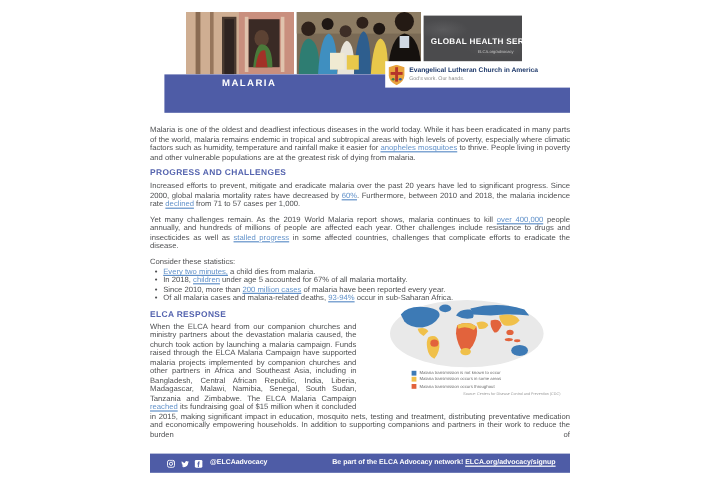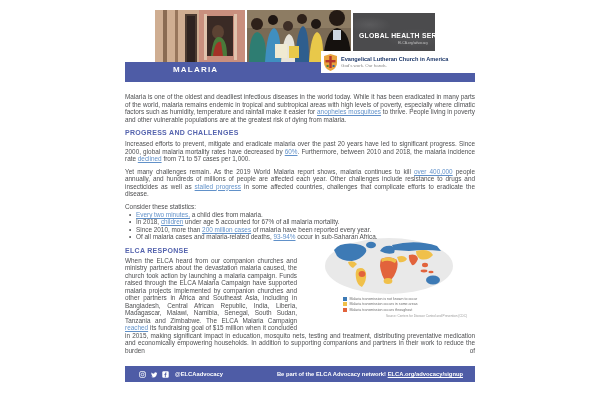--- a/index.html
+++ b/index.html
@@ -14,21 +14,21 @@
   .photo1{left:30px;width:90px;}
   .photo2{left:122px;width:104px;}
   .series-box{position:absolute;left:228px;top:3px;width:82px;height:39px;
       background:#4b4b4d;color:#fff;overflow:hidden;
       background-image:radial-gradient(ellipse 30px 12px at 20% 30%, #5a5a5c 0%, transparent 70%),
                        radial-gradient(ellipse 40px 14px at 75% 65%, #565658 0%, transparent 70%);}
   .series-title{font-size:6.8px;font-weight:bold;letter-spacing:.25px;margin:19px 0 0 6px;white-space:nowrap;}
   .series-sub{font-size:3.4px;color:#c2c2c2;text-align:right;margin:1.5px 7px 0 0;}
 
   
-  .banner{position:relative;height:20px;background:var(--accent);}
+  .banner{position:relative;height:32px;background:var(--accent);margin-left:12px;}
   .banner-title{color:#ffffff;font-weight:bold;font-size:8px;letter-spacing:1.2px;
       line-height:16px;padding-left:48px;}
   .logo-box{position:absolute;right:0;top:-11px;width:154px;height:22px;background:#ffffff;
       display:flex;align-items:center;gap:3px;padding-left:2px;box-sizing:border-box;}
   .org-name{font-size:5.6px;font-weight:bold;color:#1b3668;white-space:nowrap;}
   .org-tag{font-size:4.4px;color:#8a8a8a;margin-top:1px;}
 
   
   .bt{font-size:6.4px;line-height:7.5px;color:#4e4f51;text-align:justify;margin:0;}
   .p1{margin-top:11px;}

